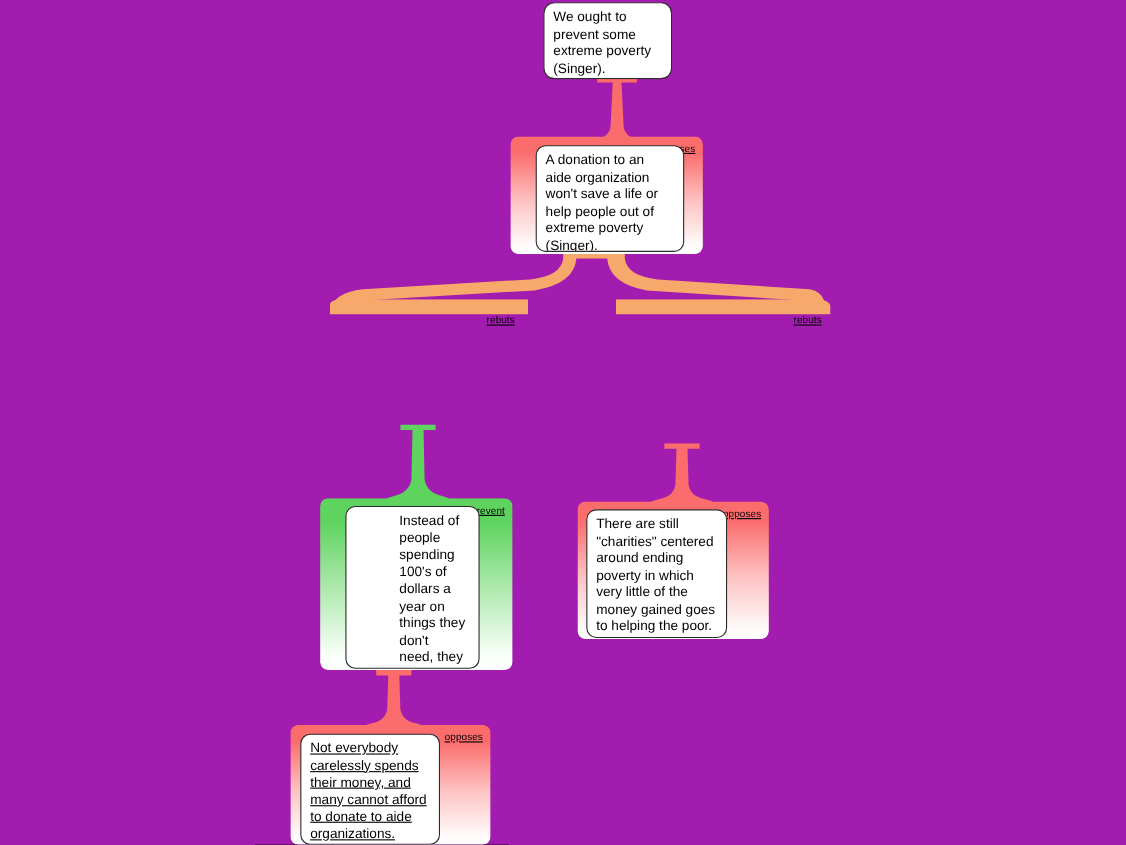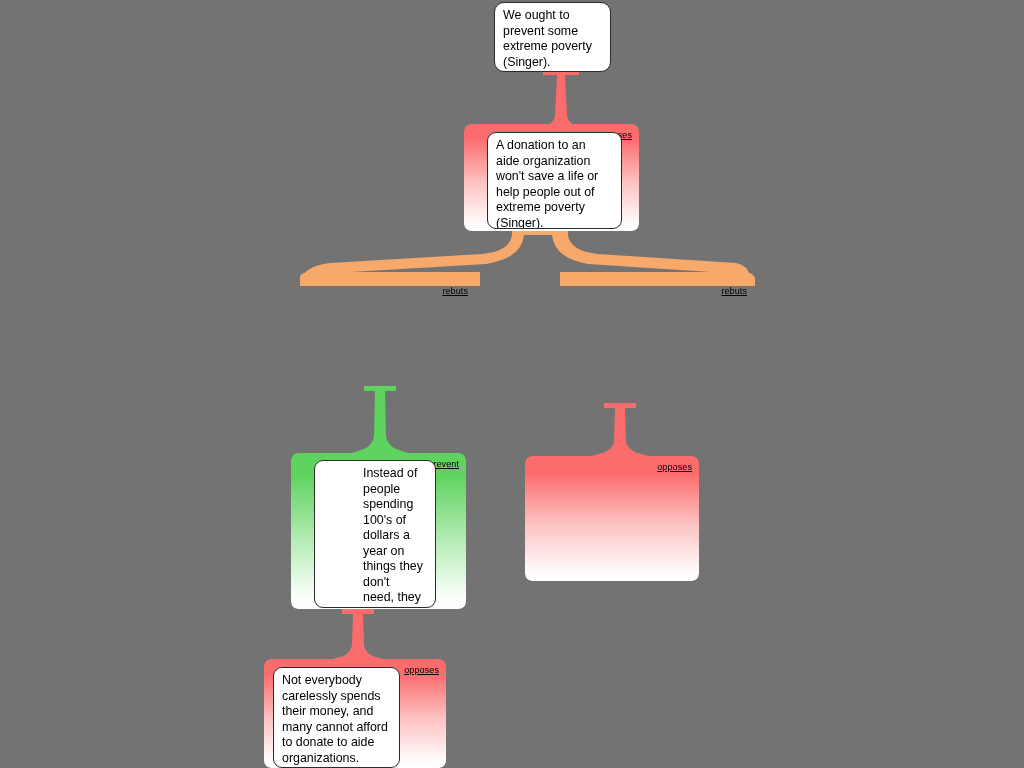--- a/index.html
+++ b/index.html
@@ -7,21 +7,21 @@
     padding: 0;
     background: #000000;
     width: 1024px;
     height: 768px;
     overflow: hidden;
   }
   #canvas {
     position: relative;
     width: 1024px;
     height: 768px;
-    background: #737373;
+    background: #a21caf;
     font-family: "Liberation Sans", sans-serif;
   }
 
   
   .node {
     position: absolute;
     box-sizing: border-box;
     border-radius: 7px;
     overflow: hidden;
   }
@@ -150,26 +150,33 @@
 need, they can
 instead save a life
 by donating to an
 aide organization
 (Singer).</div>
   </div>
 
   <div class="node" style="left:525px; top:456px; width:174px; height:125px;">
     <div class="frame grad-red"></div>
     <div class="tag">opposes</div>
+    <div class="bubble" style="left:8px; top:7px; width:128px; height:117px;">There are still
+"charities" centered
+around ending
+poverty in which
+very little of the
+money gained goes
+to helping the poor.</div>
   </div>
 
   <div class="node" style="left:264px; top:659px; width:182px; height:109px;">
     <div class="frame grad-red"></div>
     <div class="tag">opposes</div>
-    <div class="bubble" style="left:9px; top:8px; width:127px; height:101px;">Not everybody
+    <div class="bubble" style="left:9px; top:8px; width:127px; height:101px;text-decoration:underline;">Not everybody
 carelessly spends
 their money, and
 many cannot afford
 to donate to aide
 organizations.</div>
   </div>
 
 </div>
 
 </body></html>

